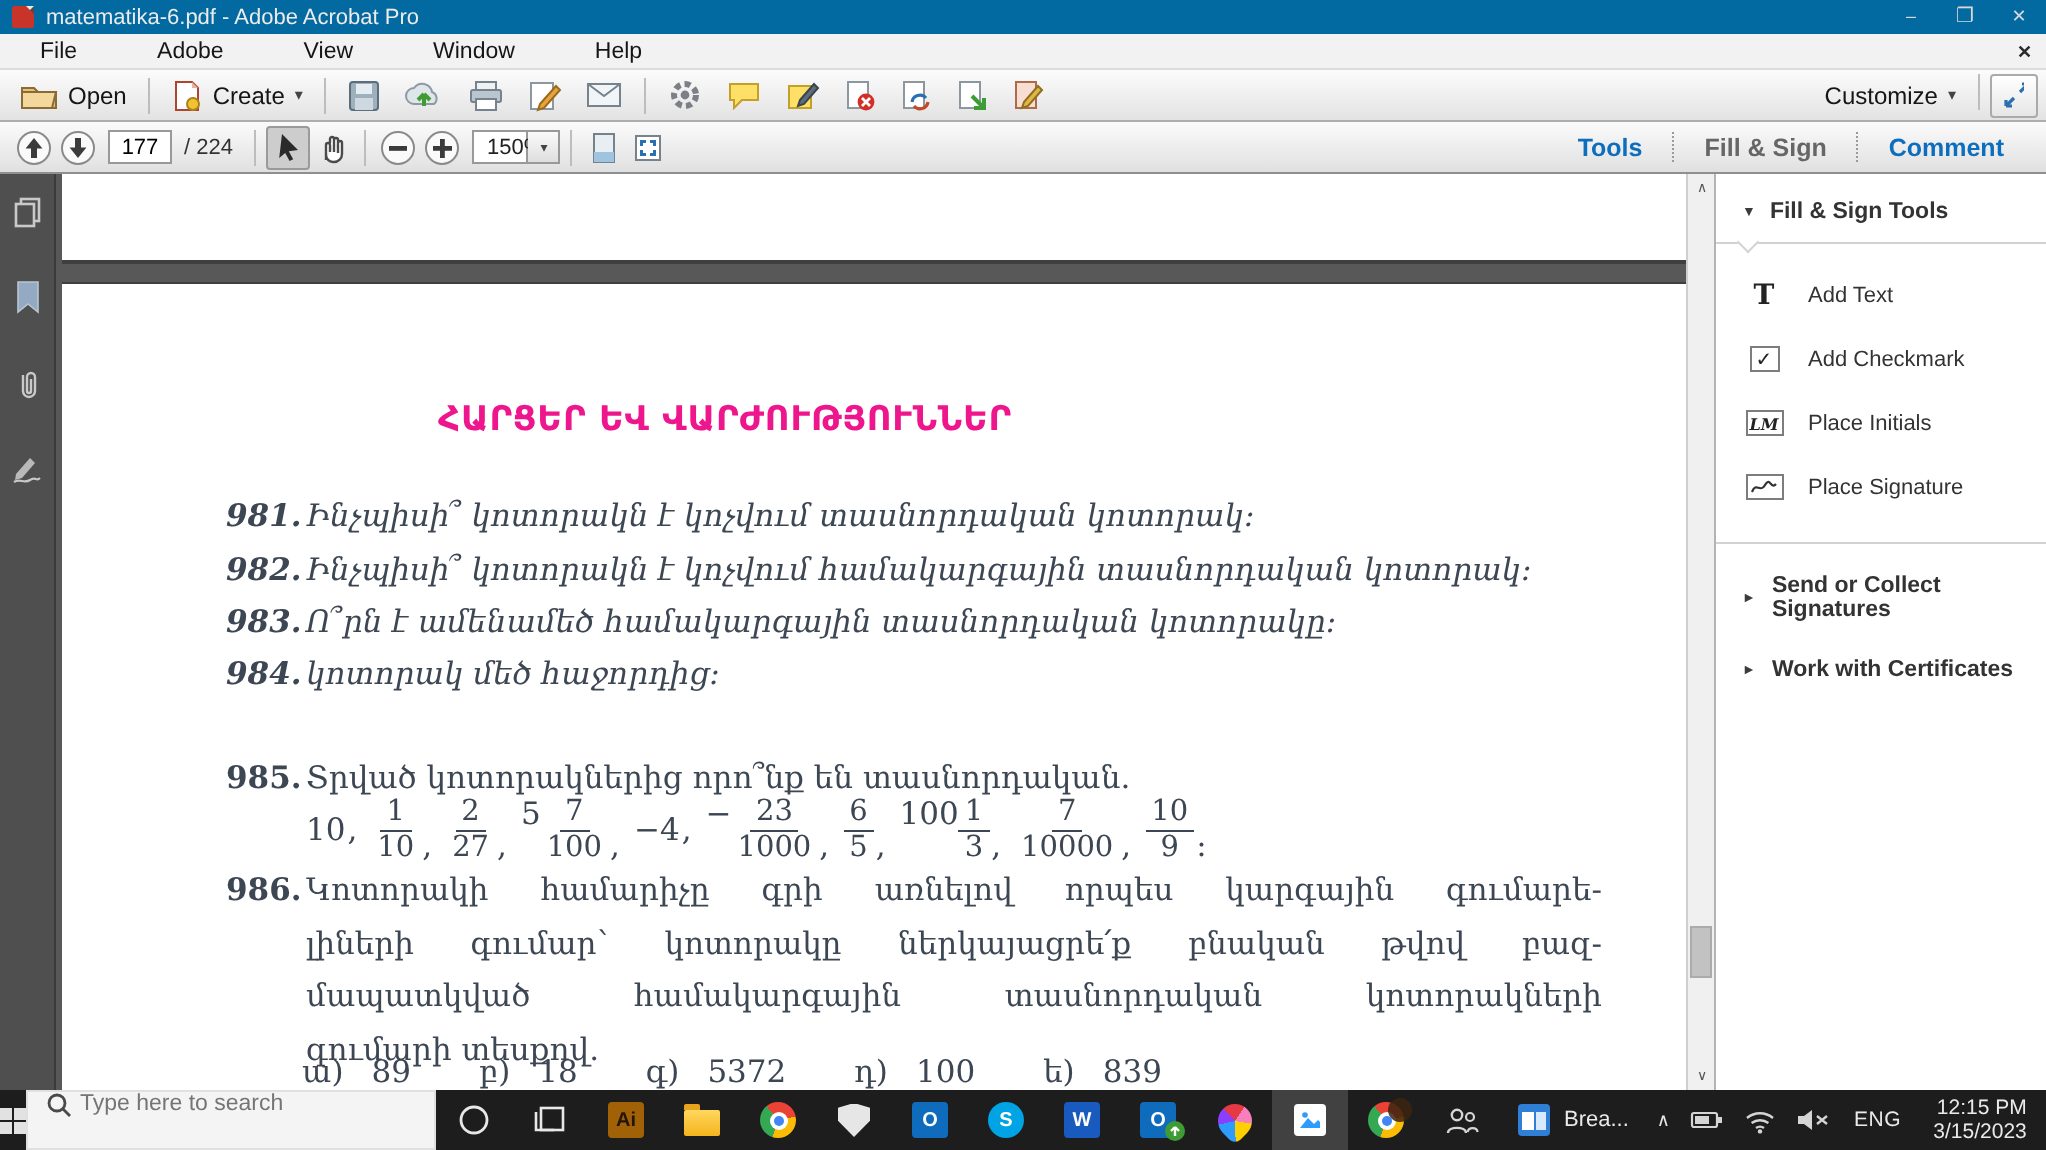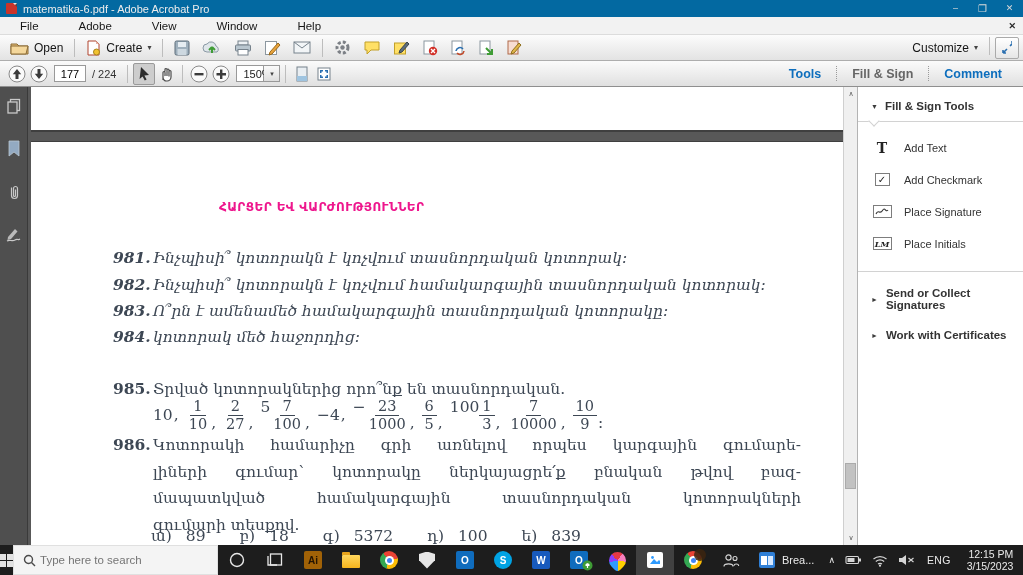--- a/index.html
+++ b/index.html
@@ -40,21 +40,21 @@
   .dot-sep{width:1px;height:15px;border-left:1px dotted #9a9a9a}
 
   
   .content{position:absolute;left:0;top:87px;width:1023px;height:458px}
   .rail{position:absolute;left:0;top:0;width:28px;height:100%;background:#4f4f4f;border-right:1px solid #3a3a3a;display:flex;flex-direction:column;align-items:center;padding-top:11px;gap:26px}
   .docpane{position:absolute;left:28px;top:0;width:815px;height:458px;background:#585858}
   .page-prev{position:absolute;left:3px;top:0;width:812px;height:45px;background:#fff;border-bottom:2px solid #3f3f3f}
   .page{position:absolute;left:3px;top:54px;width:812px;height:404px;background:#fff;overflow:hidden;border-top:1px solid #3f3f3f}
 
   
-  .doc-heading{position:absolute;left:188px;top:58px;font-family:"DejaVu Sans","DejaVu Serif",sans-serif;font-weight:bold;font-size:12px;letter-spacing:.4px;color:#ee168d}
+  .doc-heading{position:absolute;left:188px;top:58px;font-family:"DejaVu Sans","DejaVu Serif",sans-serif;font-weight:bold;font-size:17px;letter-spacing:.4px;color:#ee168d}
   .prob{position:absolute;left:82px;width:688px;display:flex;font-family:"DejaVu Serif","DejaVu Sans",serif;font-size:15.5px;color:#3d4754;line-height:26.5px}
   .pnum{flex:0 0 40px;font-weight:bold}
   .it{font-style:italic}
   .ptext{flex:1}
   .just{text-align:justify;text-align-last:justify}
   .fracrow{position:absolute;left:122px;top:253px;height:40px;display:flex;align-items:center;font-family:"DejaVu Serif","DejaVu Sans",serif;font-size:15.5px;color:#3d4754}
   .tok{display:flex;margin-right:7px}
   .frac{display:inline-flex;flex-direction:column;align-items:center;line-height:1.12;font-size:14.5px}
   .frac .fn{padding:0 3px;border-bottom:1.4px solid #3d4754}
   .frac .fd{padding:0 3px}
@@ -84,21 +84,21 @@
   .box-icon.wide{width:19px}
   .lm{font-style:italic;font-weight:bold;font-size:8px;color:#222;font-family:"DejaVu Serif",serif}
   .panel-group{display:flex;align-items:center;gap:8px;padding:9px 13px;font-weight:bold;font-size:11.5px}
   .panel-space{height:14px}
 
   
   .taskbar{position:absolute;left:0;top:545px;width:1023px;height:30px;background:#1d1d1d;display:flex;align-items:center;color:#eaeaea}
   .tb-start{width:44px;height:30px;display:flex;align-items:center;justify-content:center}
   .winlogo{display:grid;grid-template-columns:6px 6px;grid-template-rows:6px 6px;gap:1px}
   .winlogo span{background:#e2e2e2}
-  .tb-search{width:205px;height:30px;background:#f4f4f4;border:1px solid #e0e0e0;display:flex;align-items:center;gap:4px;padding:0 9px;flex:0 0 auto}
+  .tb-search{width:205px;height:30px;background:#f4f4f4;border:1px solid #e0e0e0;display:flex;align-items:flex-start;gap:4px;padding:0 9px;flex:0 0 auto}
   .tb-search input{border:none;outline:none;background:transparent;font-size:11.5px;color:#444;width:160px;font-family:"Liberation Sans",sans-serif}
   .tb-ico{width:38px;height:30px;display:flex;align-items:center;justify-content:center;position:relative;flex:0 0 auto}
   .tb-ico.active{background:#414141}
   .sq{width:18px;height:18px;border-radius:2px;display:flex;align-items:center;justify-content:center;font-weight:bold;font-size:10px}
   .ico-ai{background:#a16207;color:#241402;border-radius:2px}
   .ico-outlook{background:#0f6cbd;color:#fff}
   .ico-skype{background:#00a3e4;color:#fff;border-radius:50%}
   .ico-word{background:#185abd;color:#fff}
   .ico-chrome{width:18px;height:18px;border-radius:50%;background:conic-gradient(from -40deg,#ea4335 0 33%,#fbbc05 0 66%,#34a853 0 100%);position:relative}
   .ico-chrome:after{content:"";position:absolute;left:4.5px;top:4.5px;width:9px;height:9px;border-radius:50%;background:#fff}
@@ -499,34 +499,34 @@
     </div>
     <div class="panel-item">
       <span class="pi-icon">
           <span class="box-icon check">✓</span>
         </span>
       <span>Add Checkmark</span>
     </div>
     <div class="panel-item">
       <span class="pi-icon">
           <span class="box-icon wide">
+            <span class="lm">LM</span>
+          </span>
+        </span>
+      <span>Place Initials</span>
+    </div>
+    <div class="panel-item">
+      <span class="pi-icon">
+          <span class="box-icon wide">
             <svg width="14" height="9">
               <path d="M1 7C3 1.5 5 8 7.5 3.5S10.5 6 13 3" fill="none" stroke="#333" stroke-width="1.1"></path>
             </svg>
           </span>
         </span>
       <span>Place Signature</span>
-    </div>
-    <div class="panel-item">
-      <span class="pi-icon">
-          <span class="box-icon wide">
-            <span class="lm">LM</span>
-          </span>
-        </span>
-      <span>Place Initials</span>
     </div>
 
     <div class="panel-space"></div>
     <div class="panel-divider"></div>
     <div class="panel-space" style="height:6px"></div>
 
     <div class="panel-group">
       <span class="tri">►</span>
       <span>Send or Collect Signatures</span>
     </div>

